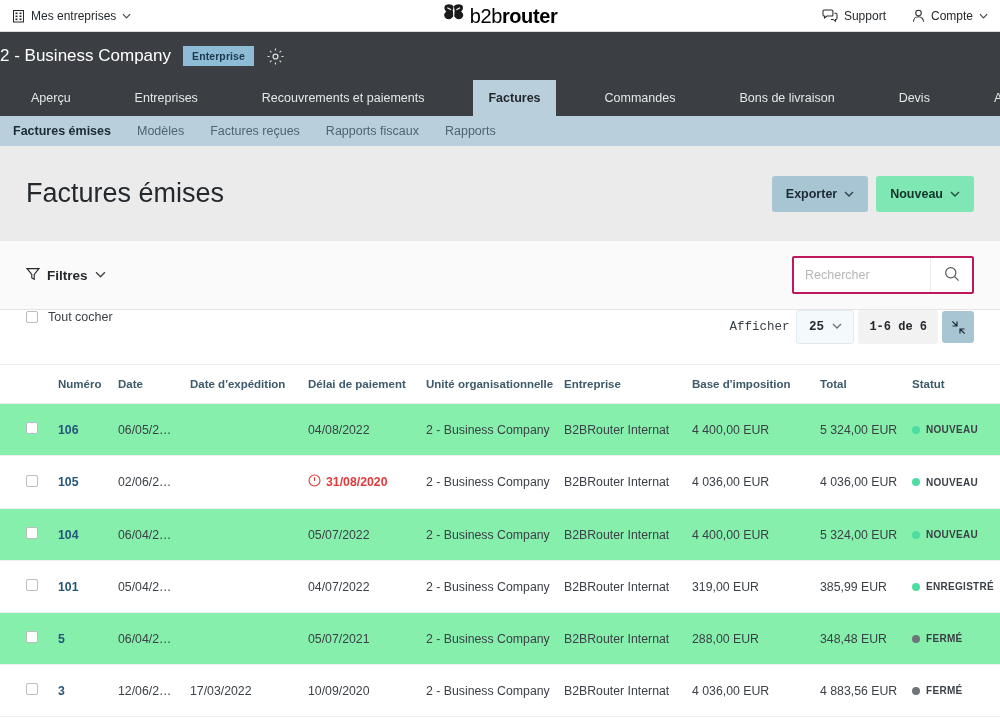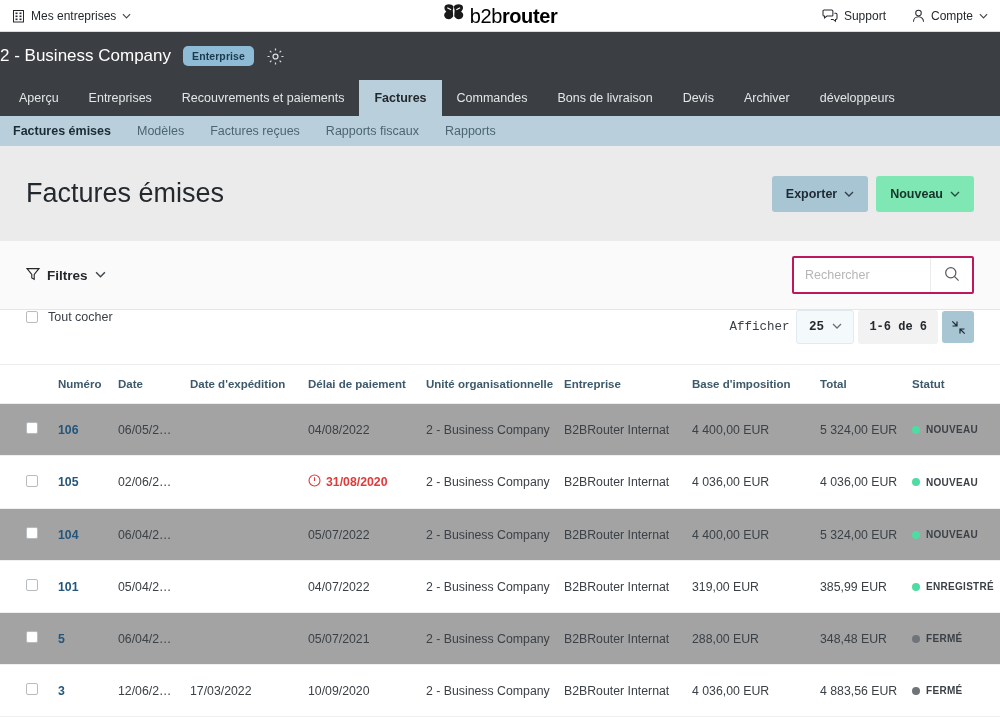--- a/index.html
+++ b/index.html
@@ -53,31 +53,32 @@
   .company-name {
     font-size: 17px; color: #ffffff; font-weight: 400;
     margin-left: 0px; padding-left: 0px;
   }
   .badge-enterprise {
     background: #8ebbd6;
     color: #1d3a4d;
     font-size: 10.5px;
     font-weight: 700;
     padding: 4px 9px;
-    border-radius: 5px;
+    border-radius: 0;
     letter-spacing: 0.1px;
   }
   .gear-btn { display: flex; align-items: center; cursor: pointer; }
 
   
   .mainnav {
     height: 36px;
     background: #3b3f43;
     display: flex; align-items: stretch;
-    padding-left: 4px;
+    padding-left: 16px;
+    gap: 34px;
   }
   .nav-item {
     display: flex; align-items: center;
     padding: 0 15px;
     font-size: 12.5px;
     color: #e4e6e8;
     cursor: pointer;
     white-space: nowrap;
   }
   .nav-item.active {
@@ -231,21 +232,21 @@
   }
   table.grid td {
     font-size: 12.3px;
     color: #3b4147;
     padding: 18px 6px;
     border-bottom: 1px solid #f0f0f0;
     white-space: nowrap;
     overflow: hidden;
     text-overflow: ellipsis;
   }
-  tr.row-alt td { background: #a3a3a3; }
+  tr.row-alt td { background: #86efac; }
   .c-check  { width: 52px; padding-left: 26px !important; }
   .c-num    { width: 60px; }
   .c-date   { width: 72px; }
   .c-ship   { width: 118px; }
   .c-delay  { width: 118px; }
   .c-org    { width: 138px; }
   .c-ent    { width: 128px; }
   .c-base   { width: 128px; }
   .c-total  { width: 92px; }
   .c-stat   { width: 94px; }

